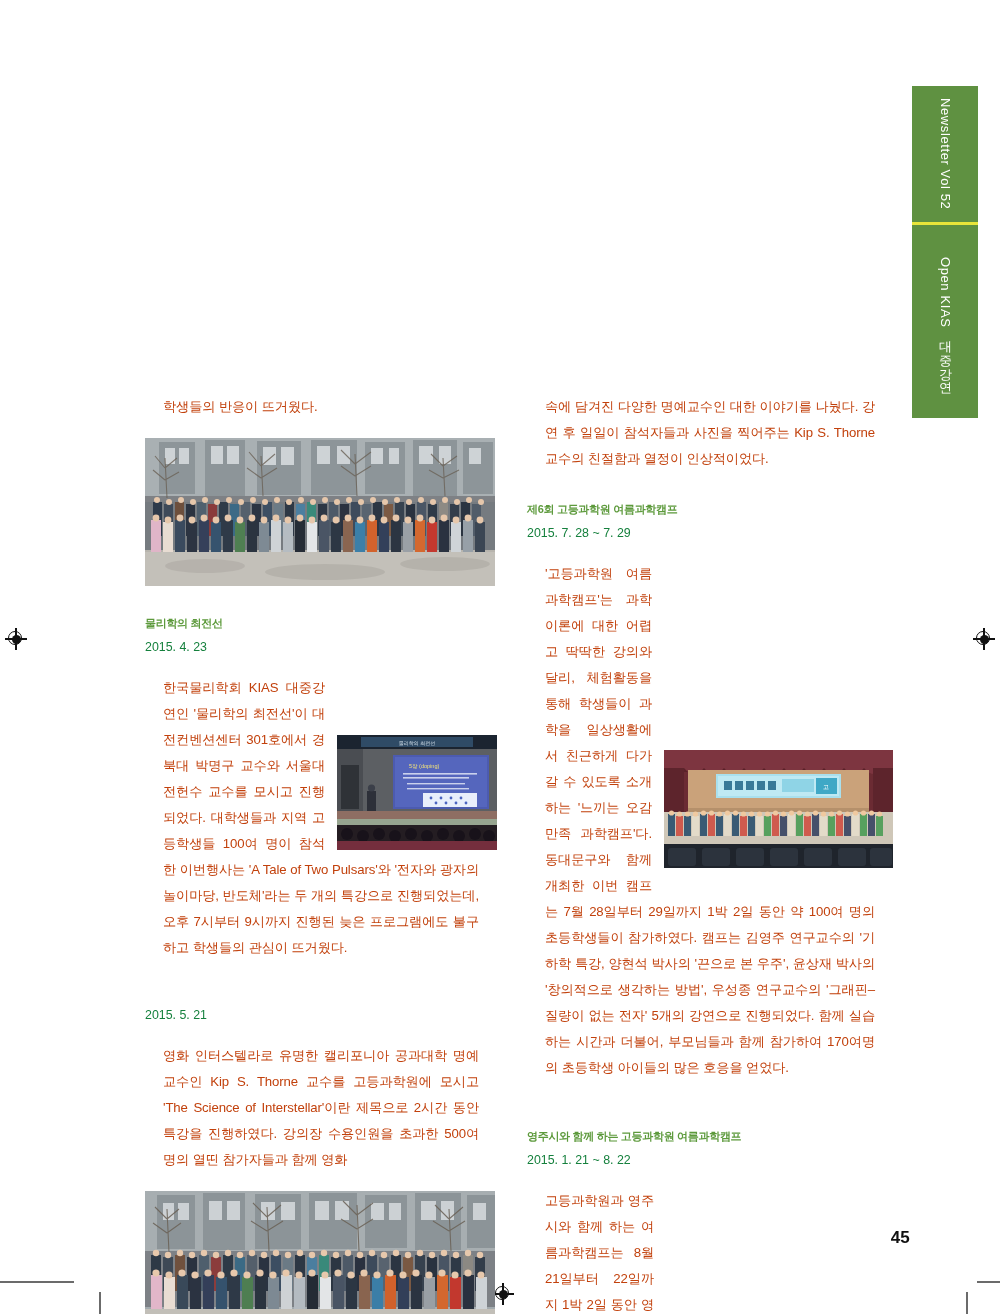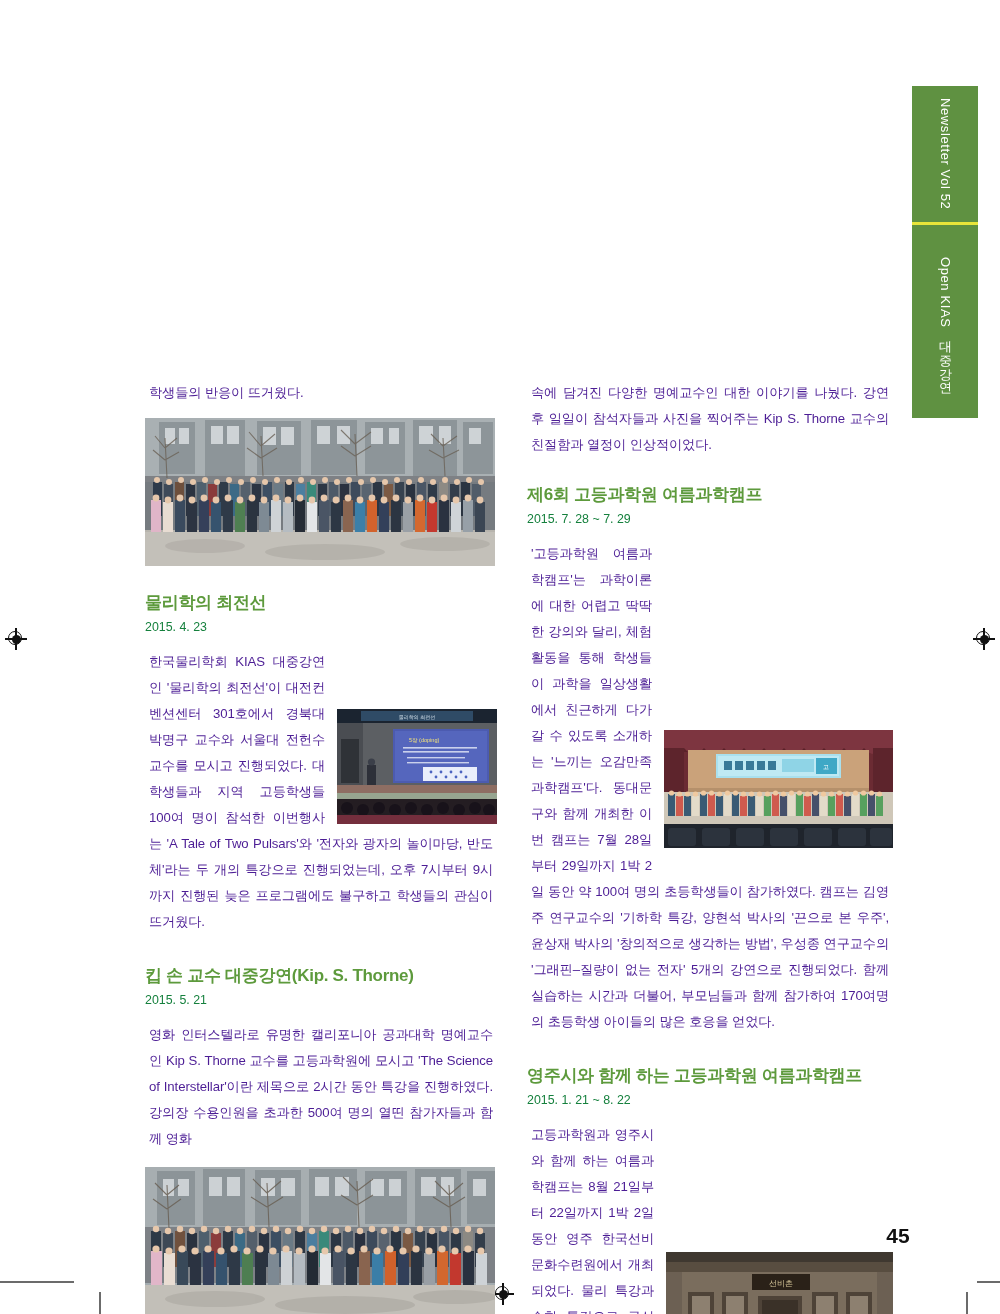--- a/index.html
+++ b/index.html
@@ -103,29 +103,29 @@
     position: absolute;
     top: 376px;
     width: 352px;
   }
   #col-left  { left: 145px; }
   #col-right { left: 527px; width: 366px; }
 
   .body-text {
     font-size: 13.2px;
     line-height: 26px;
-    color: #4c1d95;
+    color: #c2410c;
     text-align: justify;
     text-justify: inter-word;
-    margin: 4px;
+    margin: 18px;
     letter-spacing: -0.1px;
   }
 
   h2.sec-title {
-    font-size: 17px;
+    font-size: 11px;
     line-height: 22px;
     color: #5d9a3c;
     font-weight: 600;
     margin: 0;
     letter-spacing: -0.3px;
   }
   .sec-date {
     font-size: 12.4px;
     line-height: 20px;
     color: #15803d;
@@ -151,21 +151,21 @@
   }
   .photo-canvas { display: block; width: 100%; height: 100%; }
 
   .clearfix::after { content: ""; display: block; clear: both; }
 
   
   #page-number {
     position: absolute;
     right: 90px;
     bottom: 66px;
-    font-size: 21px;
+    font-size: 17px;
     font-weight: 700;
     color: #111;
     letter-spacing: 0.2px;
   }
 </style>
 </head>
 <body>
 
 <div id="page">
 
@@ -442,21 +442,20 @@
           </g>
           <g fill="#7d3140" opacity="0.9">
             <rect x="0" y="106" width="160" height="9"></rect>
           </g>
         </svg>
       </div>
       <p class="body-text">한국물리학회 KIAS 대중강연인 '물리학의 최전선'이 대전컨벤션센터 301호에서 경북대 박명구 교수와 서울대 전헌수 교수를 모시고 진행되었다. 대학생들과 지역 고등학생들 100여 명이 참석한 이번행사는 'A Tale of Two Pulsars'와 '전자와 광자의 놀이마당, 반도체'라는 두 개의 특강으로 진행되었는데, 오후 7시부터 9시까지 진행된 늦은 프로그램에도 불구하고 학생들의 관심이 뜨거웠다.</p>
     </div>
 
     <div class="sec-head">
-      <h2 class="sec-title">킵 손 교수 대중강연(Kip. S. Thorne)</h2>
       <div class="sec-date">2015. 5. 21</div>
     </div>
 
     <p class="body-text">영화 인터스텔라로 유명한 캘리포니아 공과대학 명예교수인 Kip S. Thorne 교수를 고등과학원에 모시고 'The Science of Interstellar'이란 제목으로 2시간 동안 특강을 진행하였다. 강의장 수용인원을 초과한 500여 명의 열띤 참가자들과 함께 영화</p>
 
     <div class="photo block" style="width:350px; height:151px; margin-top:15px;">
       <svg class="photo-canvas" viewBox="0 0 350 151" preserveAspectRatio="none">
         <defs>
           <linearGradient id="skyB" x1="0" y1="0" x2="0" y2="1">
             <stop offset="0%" stop-color="#bcc2c5"></stop>

